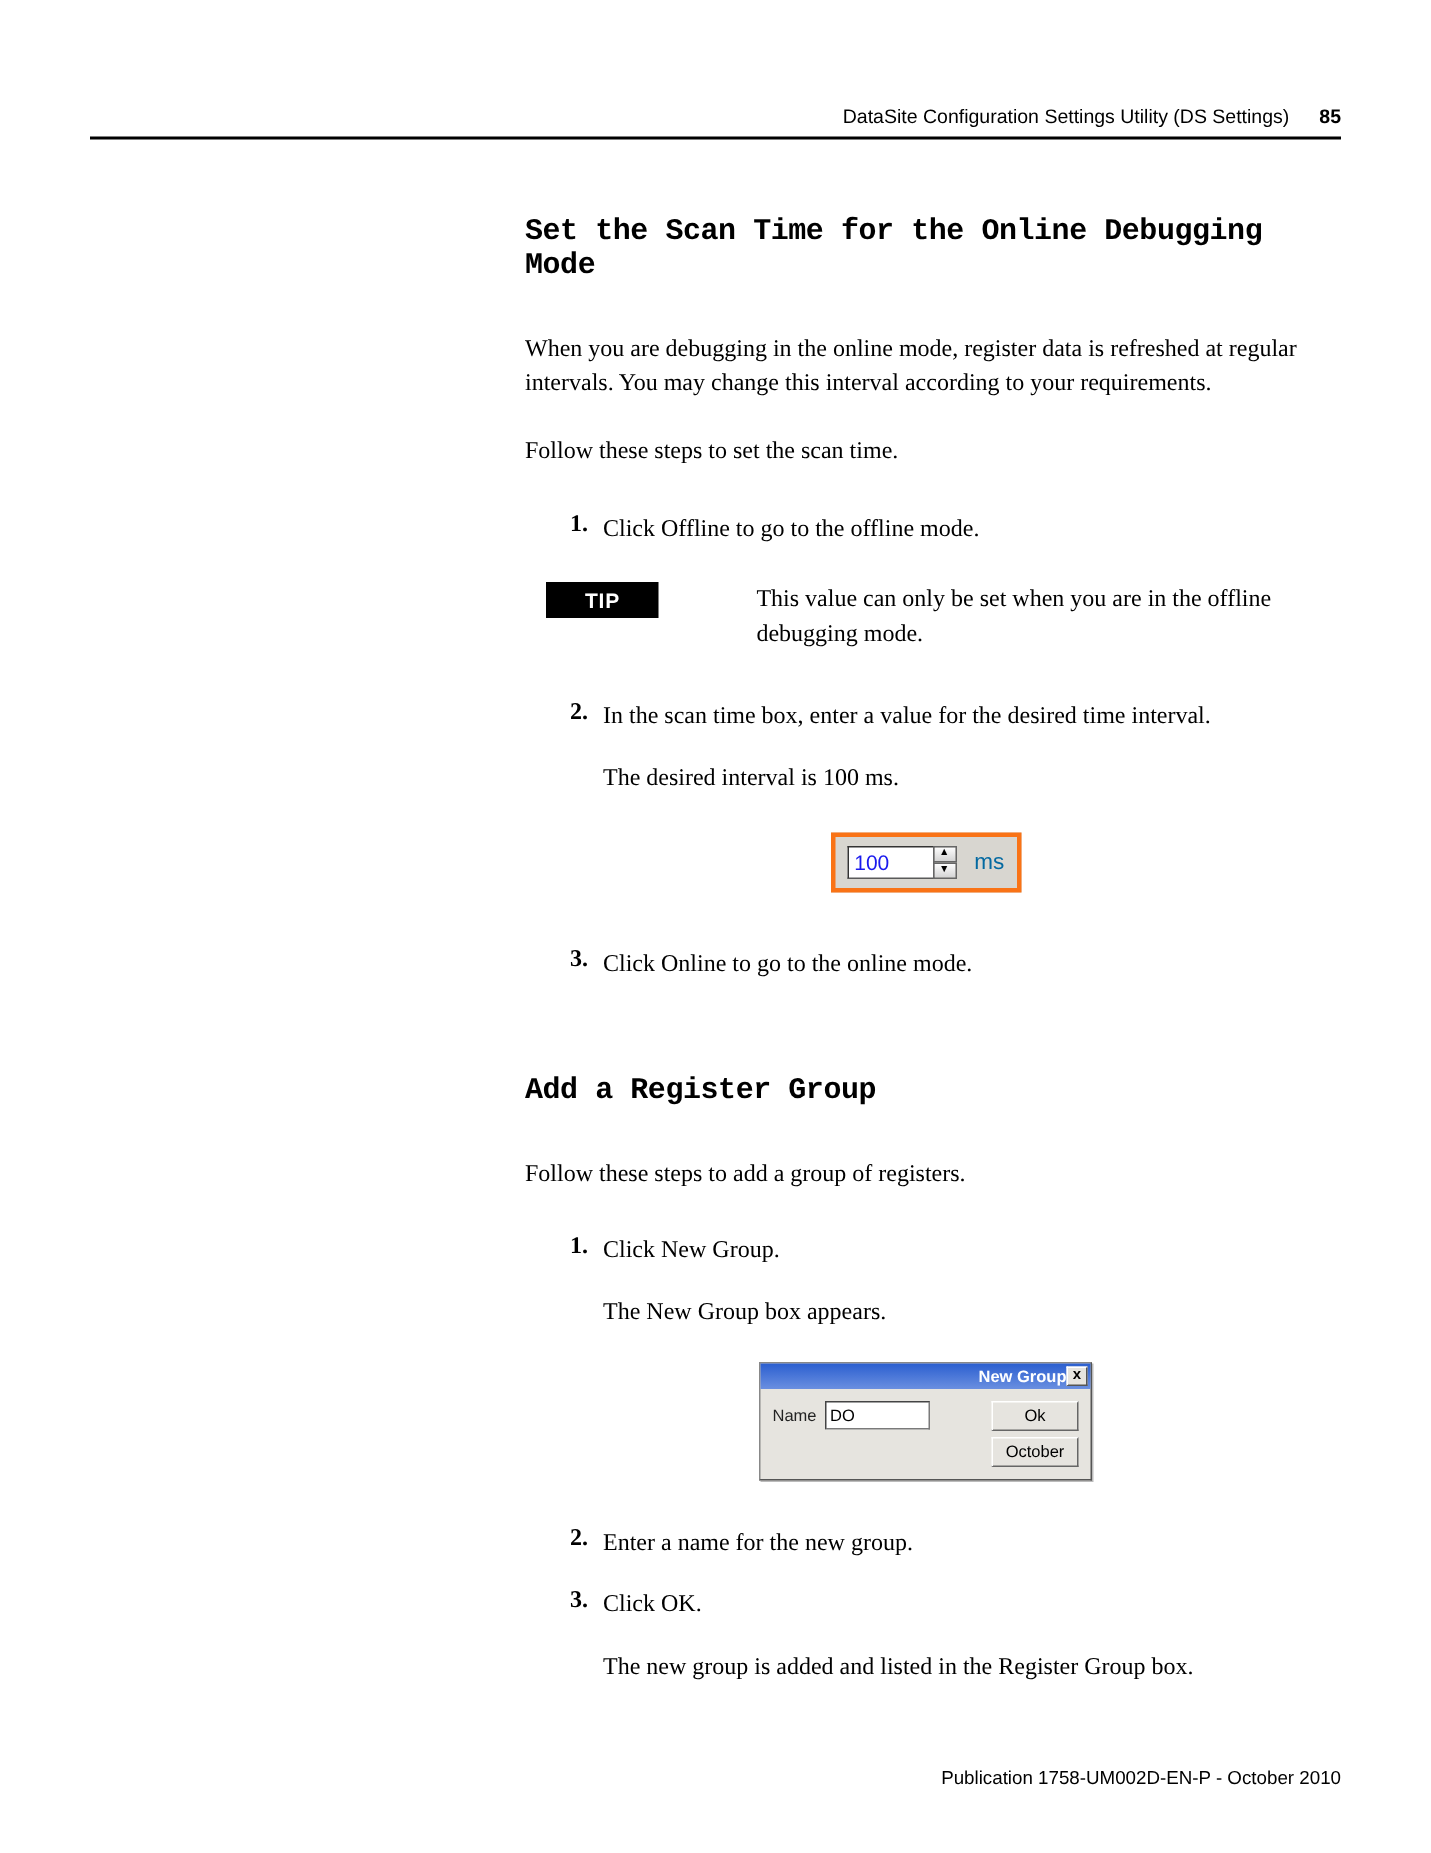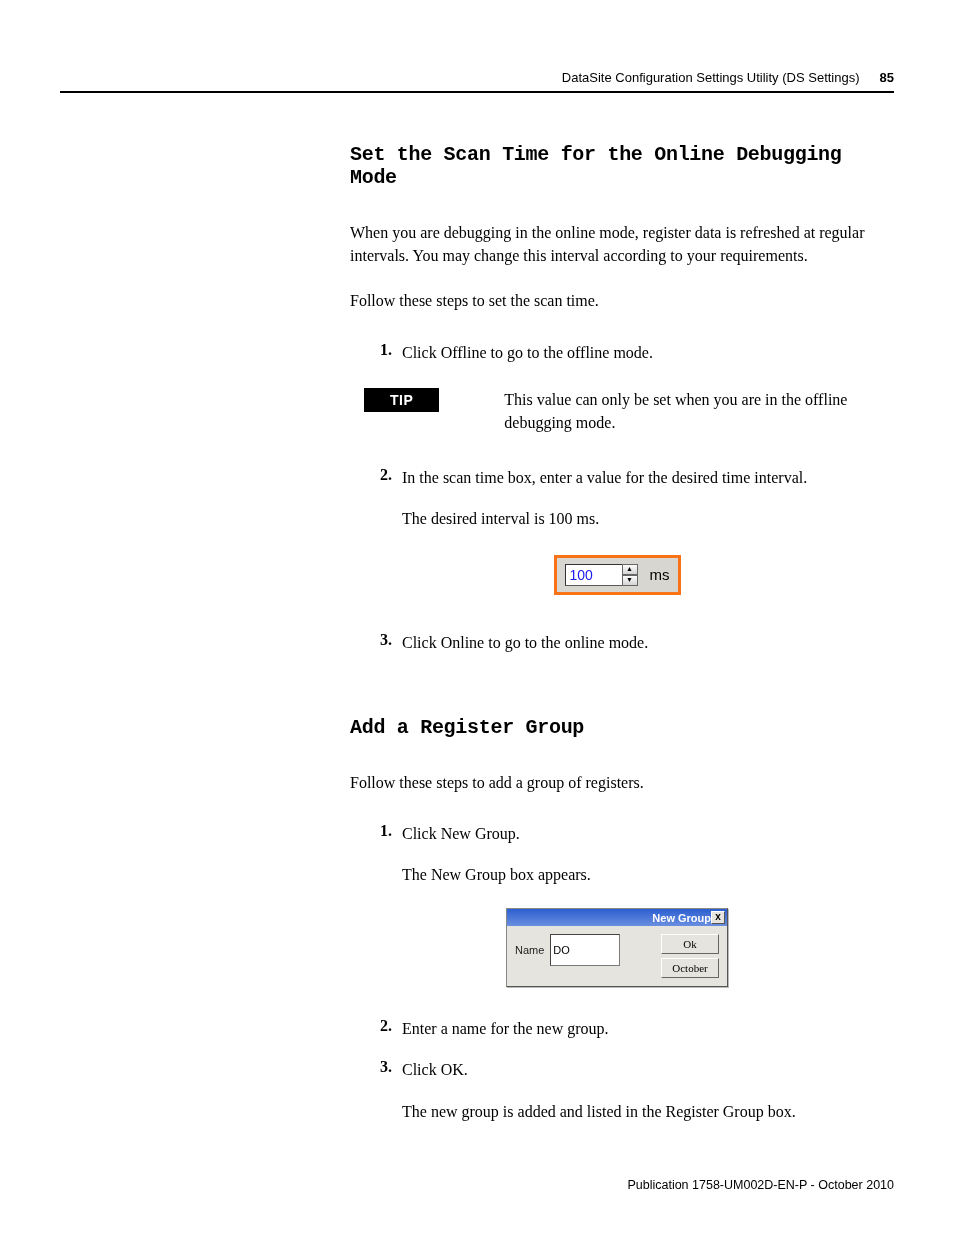--- a/index.html
+++ b/index.html
@@ -127,21 +127,21 @@
     border: 1px solid #666;
     font-size: 7px;
     line-height: 7px;
     text-align: center;
     color: #000;
     cursor: pointer;
   }
   .scan-unit {
     margin-left: 12px;
     font-size: 15px;
-    color: #000000;
+    color: #0369a1;
   }
   .section-gap { height: 44px; }
 
   .figure-dialog {
     margin: 20px 0 30px 0;
     display: flex;
     justify-content: center;
   }
   .dialog {
     width: 222px;
@@ -186,40 +186,40 @@
     display: flex;
     align-items: center;
     gap: 6px;
   }
   .dialog-label {
     font-size: 11px;
     color: #222;
   }
   .dialog-input {
     width: 70px;
-    height: 32px;
+    height: 19px;
     font-size: 11px;
     font-family: Tahoma, Arial, sans-serif;
     padding: 1px 2px;
     border: 1px solid #7a7a7a;
     border-top-color: #444;
     border-left-color: #444;
     background: #fff;
   }
   .dialog-right {
     display: flex;
     flex-direction: column;
     gap: 4px;
     margin-left: auto;
   }
   .dialog-btn {
     width: 58px;
     height: 20px;
     font-size: 11px;
-    font-family: Liberation Serif, serif;
+    font-family: Liberation Sans, sans-serif;
     background: #e6e4df;
     border: 1px solid #fff;
     border-right-color: #666;
     border-bottom-color: #666;
     cursor: pointer;
   }
   .footer {
     position: absolute;
     bottom: 43px;
     right: 60px;

